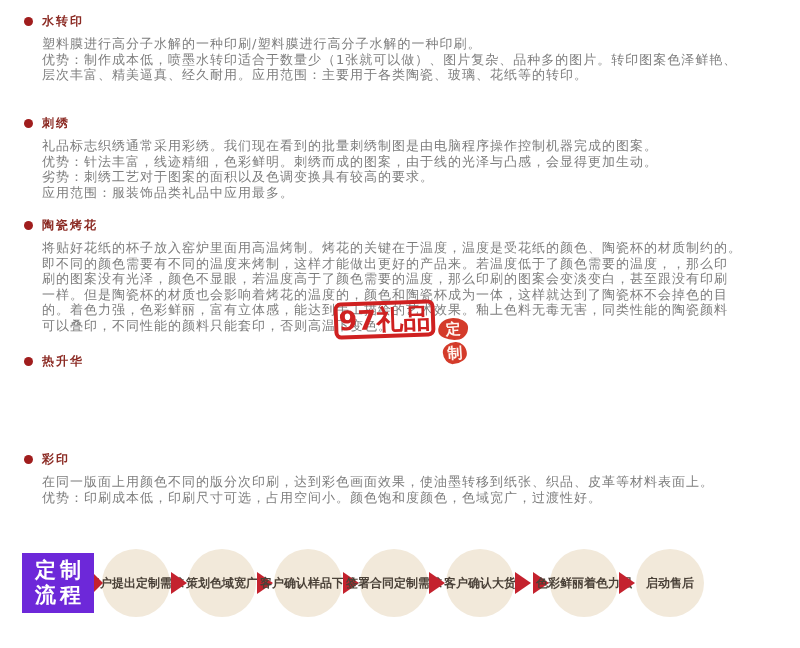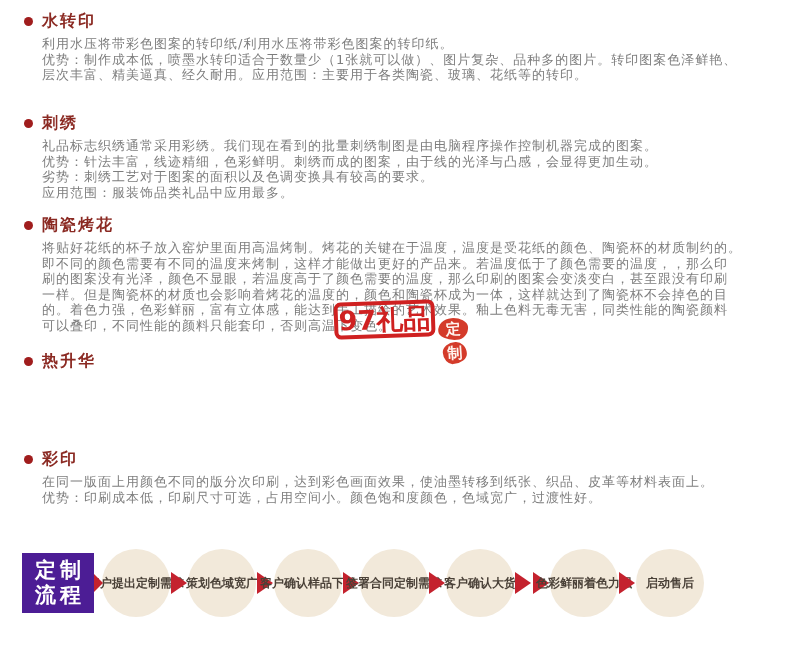--- a/index.html
+++ b/index.html
@@ -10,21 +10,21 @@
     font-family:"DejaVu Sans", sans-serif;
   }
   
   .sec { position:absolute; left:24px; width:772px; }
   .sec-head { display:flex; align-items:center; height:18px; margin-bottom:6px; }
   .bullet {
     width:9px; height:9px; border-radius:50%; background:#a01d1d;
     margin-right:9px; flex:0 0 auto;
   }
   .sec-title {
-    font-size:16px; font-weight:bold; color:#8b2a23; letter-spacing:2px;
+    font-size:12px; font-weight:bold; color:#8b2a23; letter-spacing:2px;
   }
   .sec-body { padding-left:18px; }
   .sec-body .ln {
     font-size:13px; line-height:15.5px; color:#7d7d7d;
     letter-spacing:1px; white-space:nowrap;
   }
   
   .watermark { position:absolute; left:0; top:0; width:800px; height:648px; pointer-events:none; z-index:5; }
   .wm-box {
     position:absolute; left:334px; top:301px; width:101px; height:37px;
@@ -44,21 +44,21 @@
     font-size:15px; font-weight:bold;
   }
   .wm-seal .blob.top { border-radius:46% 54% 40% 60%/55% 45% 55% 45%; }
   .wm-seal .blob.bottom { width:24px; height:22px; margin-top:2px; border-radius:55% 45% 60% 40%/45% 55% 45% 55%; }
   
   .flow {
     position:absolute; left:22px; top:548px; width:772px; height:70px;
     display:flex; align-items:center;
   }
   .flow-label {
-    position:relative; flex:0 0 auto; width:72px; height:60px; background:#4c1d95;
+    position:relative; flex:0 0 auto; width:72px; height:60px; background:#6d28d9;
     color:#ffffff; font-weight:bold; font-size:21px; line-height:25px;
     letter-spacing:4px; display:flex; flex-direction:column;
     align-items:center; justify-content:center; padding-left:4px;
   }
   .flow-label::after {
     content:""; position:absolute; right:-9px; top:50%; transform:translateY(-50%);
     width:0; height:0;
     border-top:9px solid transparent; border-bottom:9px solid transparent;
     border-left:9px solid #c4222e;
   }
@@ -82,21 +82,21 @@
 <body>
 
 <div class="page">
 
   <section class="sec" style="top:12px">
     <div class="sec-head">
       <span class="bullet"></span>
       <span class="sec-title">水转印</span>
     </div>
     <div class="sec-body">
-      <p class="ln">利用水压将带彩色图案的转印纸/利用水压将带彩色图案的转印纸。</p>
+      <p class="ln">塑料膜进行高分子水解的一种印刷/塑料膜进行高分子水解的一种印刷。</p>
       <p class="ln">优势：制作成本低，喷墨水转印适合于数量少（1张就可以做）、图片复杂、品种多的图片。转印图案色泽鲜艳、</p>
       <p class="ln">层次丰富、精美逼真、经久耐用。应用范围：主要用于各类陶瓷、玻璃、花纸等的转印。</p>
     </div>
   </section>
 
   <section class="sec" style="top:216px">
     <div class="sec-head">
       <span class="bullet"></span>
       <span class="sec-title">陶瓷烤花</span>
     </div>

